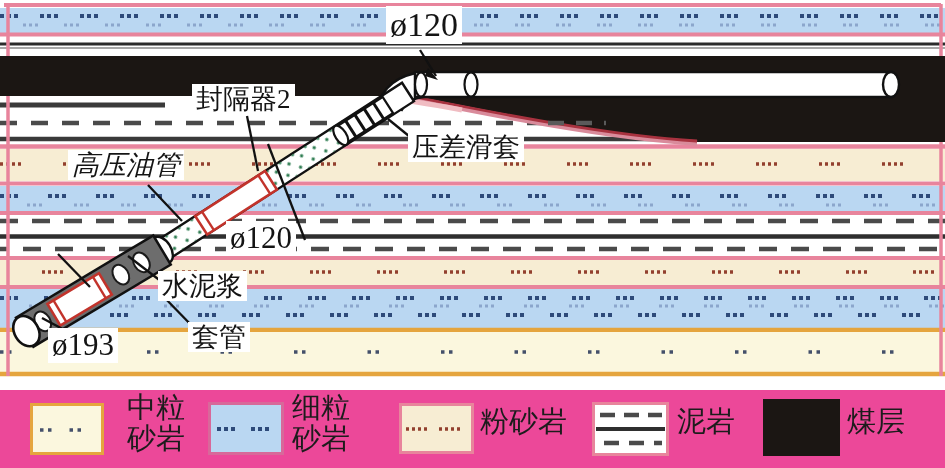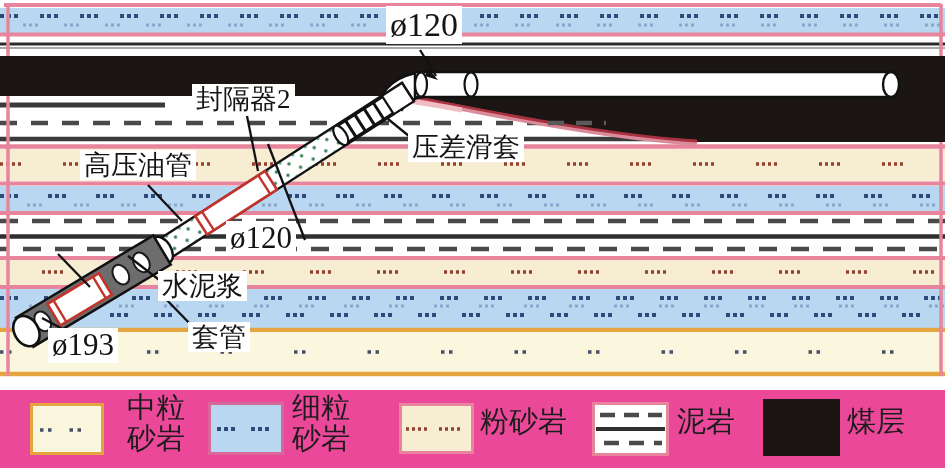--- a/index.html
+++ b/index.html
@@ -151,21 +151,21 @@
       <line x1="162" y1="282" x2="128" y2="256"></line>
       <line x1="196" y1="330" x2="161" y2="294"></line>
       <line x1="72" y1="334" x2="42" y2="318"></line>
     </g>
     <polygon points="438,80 428,68 425,76" fill="#111111"></polygon>
   </svg>
 
   <div class="lbl dia-big" style="left:386px;top:6px;">ø120</div>
   <div class="lbl" style="left:192px;top:68px;margin-top:16px;">封隔器2</div>
   <div class="lbl" style="left:408px;top:132px;">压差滑套</div>
-  <div class="lbl" style="left:80px;top:150px;">高压油管</div>
+  <div class="lbl" style="left:68px;top:150px;font-style:italic;">高压油管</div>
   <div class="lbl dia" style="left:226px;top:221px;">ø120</div>
   <div class="lbl" style="left:188px;top:322px;">套管</div>
   <div class="lbl" style="left:158px;top:271px;">水泥浆</div>
   <div class="lbl dia" style="left:48px;top:328px;">ø193</div>
 
   <div>
 
     <div class="swatch" style="left:30px;top:403px;">
       <svg width="74" height="52">
         <rect x="1.5" y="1.5" width="71" height="49" fill="#fbf7de" stroke="#e5a53e" stroke-width="3"></rect>

